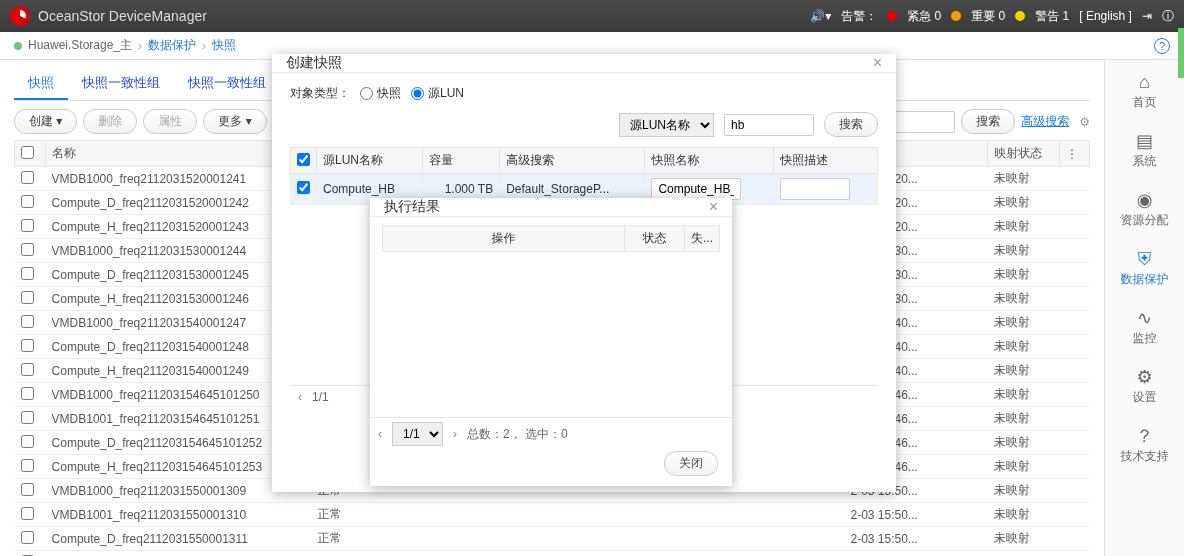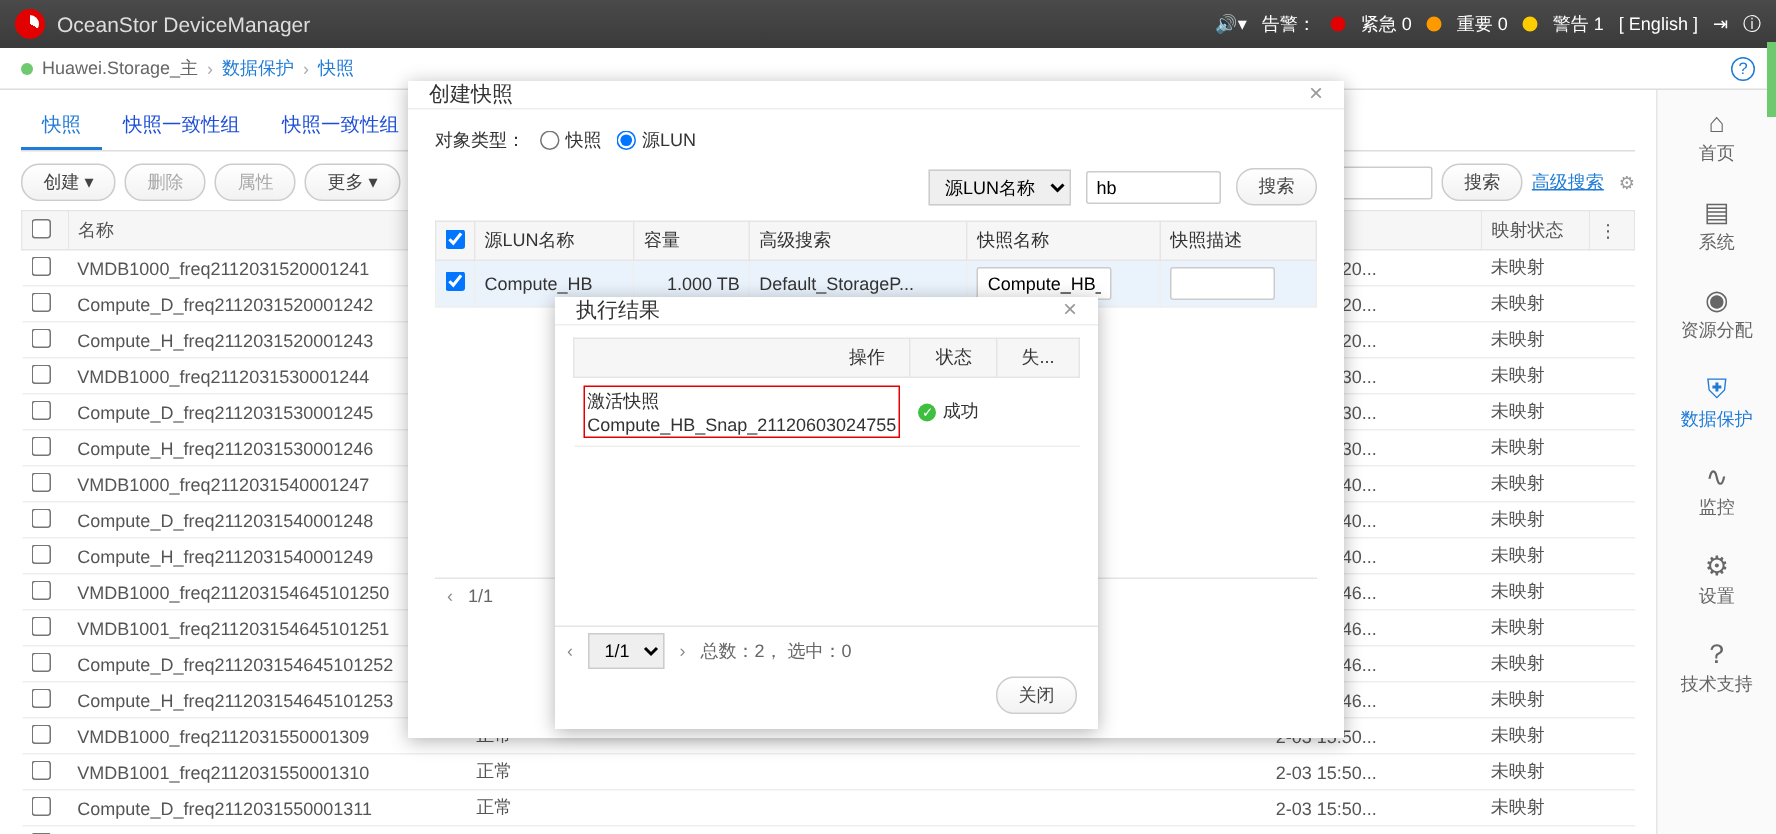--- a/index.html
+++ b/index.html
@@ -41,21 +41,21 @@
 .row { display:flex; align-items:center; gap:10px; margin-bottom:10px; font-size:12px; }
 .radio { display:inline-flex; align-items:center; gap:4px; }
 .select { border:1px solid #ccc; padding:3px 6px; font-size:12px; min-width:85px; }
 .table2 { width:100%; border:1px solid #ddd; border-collapse:collapse; font-size:12px; }
 .table2 th { background:#f6f6f6; border:1px solid #e5e5e5; padding:4px 6px; text-align:left; font-weight:normal; }
 .table2 td { border:1px solid #eee; padding:4px 6px; }
 .table2 tr.sel td { background:#eaf3fc; }
 .modal2 { position:absolute; left:370px; top:198px; width:362px; height:288px; background:#fff; box-shadow:0 2px 12px rgba(0,0,0,.3); }
 .m2body { padding:8px 12px; height:200px; overflow:auto; }
 .table3 { width:100%; border-collapse:collapse; font-size:12px; }
-.table3 th { background:#f6f6f6; border:1px solid #e5e5e5; padding:4px 16px; text-align:right; font-weight:normal; }
+.table3 th { background:#f6f6f6; border:1px solid #e5e5e5; padding:4px 6px; text-align:center; font-weight:normal; }
 .table3 td { border-bottom:1px solid #eee; padding:5px 6px; }
 .ok-dot { width:12px; height:12px; background:#3fbf3f; border-radius:50%; color:#fff; display:inline-flex; align-items:center; justify-content:center; font-size:9px; margin-right:4px; }
 .hl { border:1.5px solid #e30000; padding:1px 2px; display:inline-block; }
 .pager { border-top:1px solid #e5e5e5; padding:4px 8px; display:flex; align-items:center; gap:10px; font-size:12px; color:#666; }
 .modal-footer { position:absolute; bottom:10px; right:14px; display:flex; gap:8px; }
 .arrow { color:#888; }
 .green-bar { position:absolute; right:0; top:28px; width:6px; height:50px; background:#6fc96f; }
 </style>
 </head>
 <body>
@@ -478,25 +478,20 @@
   <div class="m2body">
     <table class="table3">
       <thead>
           <tr>
         <th>操作</th>
         <th width="60">状态</th>
         <th width="30">失...</th>
       </tr>
         </thead>
       <tbody>
-        <tr>
-            <td><span class="hl">激活快照 Compute_HB_Snap_21120603024755</span></td>
-            <td><span class="ok-dot">✓</span><span>成功</span></td>
-            <td></td>
-          </tr>
       </tbody>
     </table>
   </div>
   <div class="pager">
     <span class="arrow">‹</span>
     <select class="select" style="min-width:50px"><option>1/1</option></select>
     <span class="arrow">›</span>
     <span>总数：2， 选中：0</span>
   </div>
   <div class="modal-footer">

